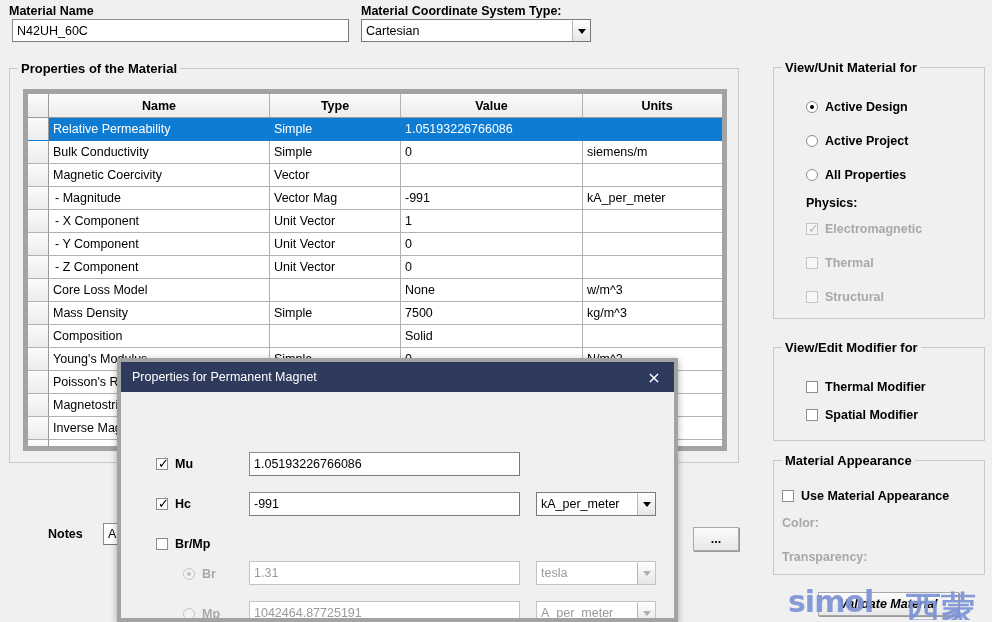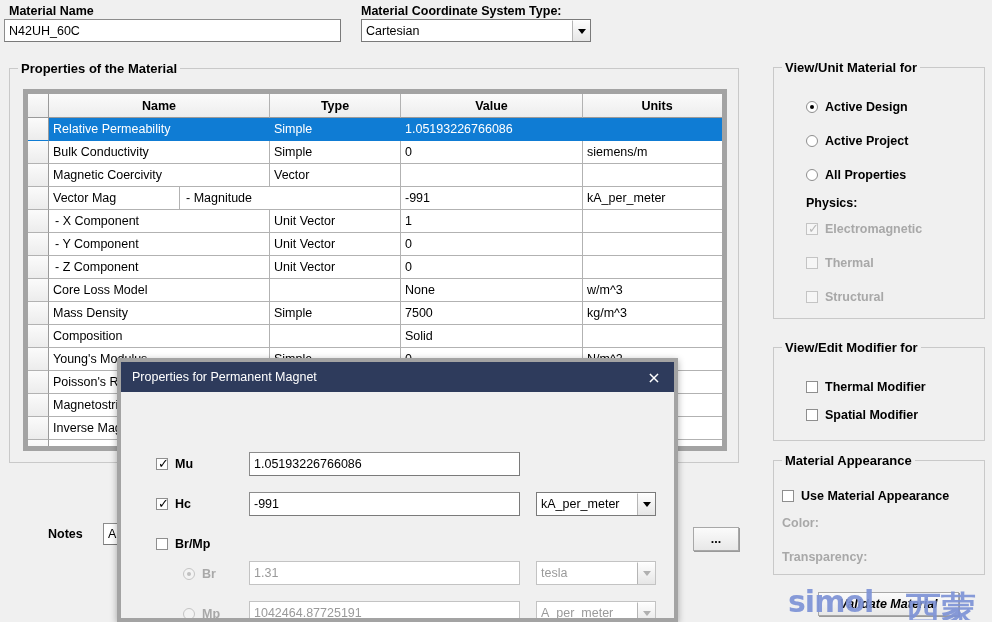--- a/index.html
+++ b/index.html
@@ -217,21 +217,21 @@
     white-space: nowrap;
     opacity: .92;
   }
 </style>
 </head>
 <body>
 
 <div id="root">
 
   <div style="position:absolute; left:9px; top:4px;" class="lbl">Material Name</div>
-  <div class="textbox" style="left:4px; top:19px; width:337px; height:23px;">N42UH_60C</div>
+  <div class="textbox" style="left:12px; top:19px; width:337px; height:23px;">N42UH_60C</div>
 
   <div style="position:absolute; left:361px; top:4px;" class="lbl">Material Coordinate System Type:</div>
   <div class="combo" style="left:361px; top:19px; width:230px; height:23px;">
     <span class="ctext">Cartesian</span>
     <span class="cbtn">
         <span class="arr"></span>
       </span>
   </div>
 
   <div class="group" style="left:9px; top:68px; width:730px; height:395px;">
@@ -263,22 +263,22 @@
         </div>
         <div class="grow">
           <div class="gcell rh c-rh"></div>
           <div class="gcell c-name">Magnetic Coercivity</div>
           <div class="gcell c-type">Vector</div>
           <div class="gcell c-val"></div>
           <div class="gcell c-unit"></div>
         </div>
         <div class="grow">
           <div class="gcell rh c-rh"></div>
+          <div class="gcell c-name indent">-  Magnitude</div>
           <div class="gcell c-type">Vector Mag</div>
-          <div class="gcell c-name indent">-  Magnitude</div>
           <div class="gcell c-val">-991</div>
           <div class="gcell c-unit">kA_per_meter</div>
         </div>
         <div class="grow">
           <div class="gcell rh c-rh"></div>
           <div class="gcell c-name indent">-  X Component</div>
           <div class="gcell c-type">Unit Vector</div>
           <div class="gcell c-val">1</div>
           <div class="gcell c-unit"></div>
         </div>

